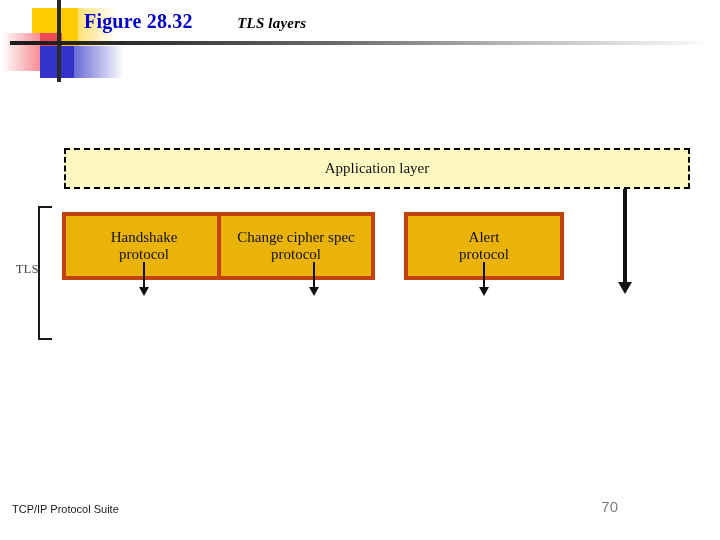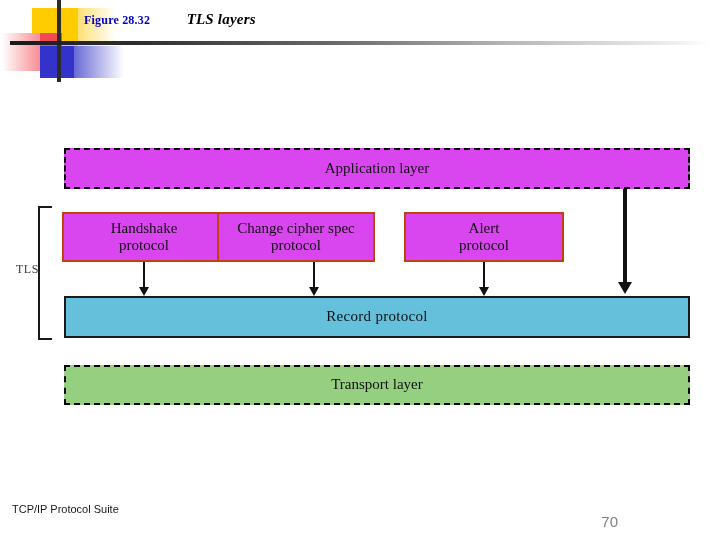--- a/index.html
+++ b/index.html
@@ -91,31 +91,31 @@
   
   #title-row {
     position: absolute;
     left: 84px;
     top: 10px;
     white-space: nowrap;
   }
   #figure-number {
     font-family: "Liberation Serif", serif;
     font-weight: bold;
-    font-size: 12px;
+    font-size: 20px;
     color: #0000CC;
     letter-spacing: 0.2px;
   }
   #figure-caption {
     font-family: "Liberation Serif", serif;
     font-weight: bold;
     font-style: italic;
     font-size: 15px;
     color: #000000;
-    margin-left: 32px;
+    margin-left: 40px;
     letter-spacing: 0.2px;
   }
 
   
   #diagram {
     position: absolute;
     left: 0;
     top: 0;
     width: 720px;
     height: 470px;
@@ -132,28 +132,28 @@
     font-size: 15px;
     color: #111111;
     line-height: 1.15;
   }
 
   #application-layer-box {
     left: 64px;
     top: 148px;
     width: 626px;
     height: 41px;
-    background: #d946ef;
+    background: #fef9c3;
     border: 2px dashed #000000;
   }
 
   .protocol-box {
-    height: 50px;
-    background: #d946ef;
-    border: 2px solid #c2410c;
+    height: 68px;
+    background: #eab308;
+    border: 4px solid #c2410c;
   }
   #handshake-protocol-box { left: 62px;  top: 212px; width: 164px; }
   #change-cipher-spec-protocol-box { left: 217px; top: 212px; width: 158px; }
   #alert-protocol-box { left: 404px; top: 212px; width: 160px; }
 
   #record-protocol-box {
     left: 64px;
     top: 296px;
     width: 626px;
     height: 42px;
@@ -240,21 +240,20 @@
     font-size: 11px;
     color: #1a1a1a;
   }
   #footer-page-number {
     position: absolute;
     right: 14px;
     top: 4px;
     font-family: "Liberation Sans", sans-serif;
     font-size: 15px;
     color: #808080;
-    margin-top: 15px;
   }
 </style>
 </head>
 <body>
 
 <div id="header-decoration">
   <div class="deco-yellow-fade"></div>
   <div class="deco-yellow"></div>
   <div class="deco-red"></div>
   <div class="deco-red-core"></div>
@@ -292,27 +291,21 @@
     </span>
   </div>
 
   <div class="box protocol-box" id="alert-protocol-box">
     <span>
       <span>Alert</span><br>
       <span>protocol</span>
     </span>
   </div>
 
-  <div class="box" id="record-protocol-box">
-    <span>Record  protocol</span>
-  </div>
-
-  <div class="box" id="transport-layer-box">
-    <span>Transport layer</span>
-  </div>
+
 
   <div class="arrow-line" id="arrow-handshake-line"></div>
   <div class="arrow-head" id="arrow-handshake-head"></div>
 
   <div class="arrow-line" id="arrow-ccs-line"></div>
   <div class="arrow-head" id="arrow-ccs-head"></div>
 
   <div class="arrow-line" id="arrow-alert-line"></div>
   <div class="arrow-head" id="arrow-alert-head"></div>
 

